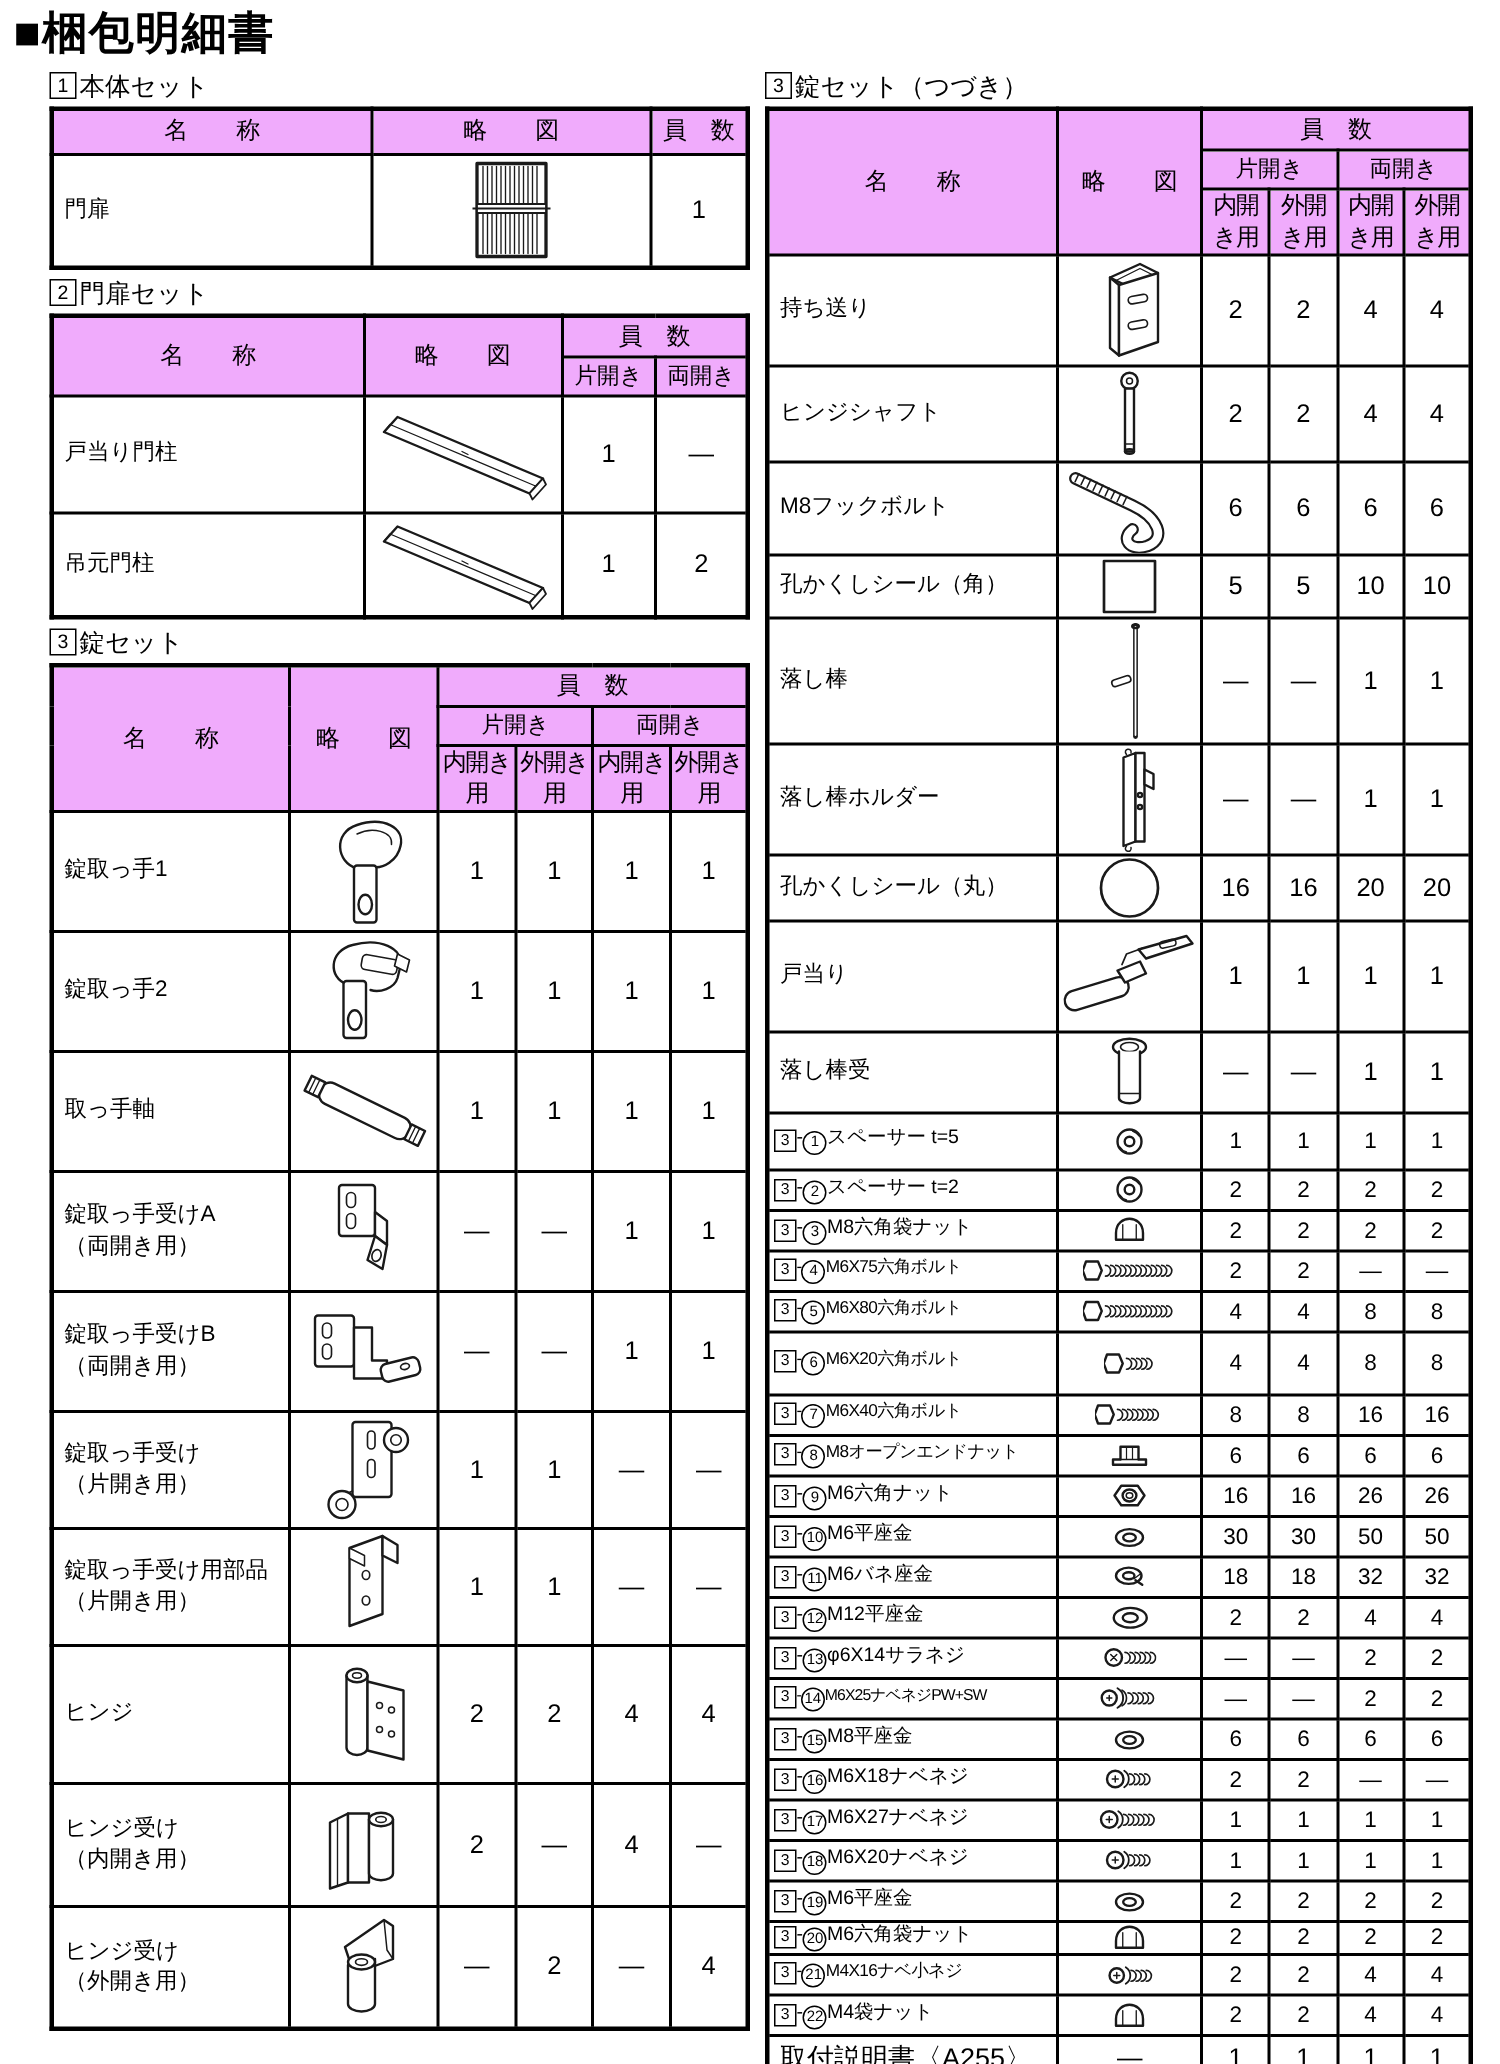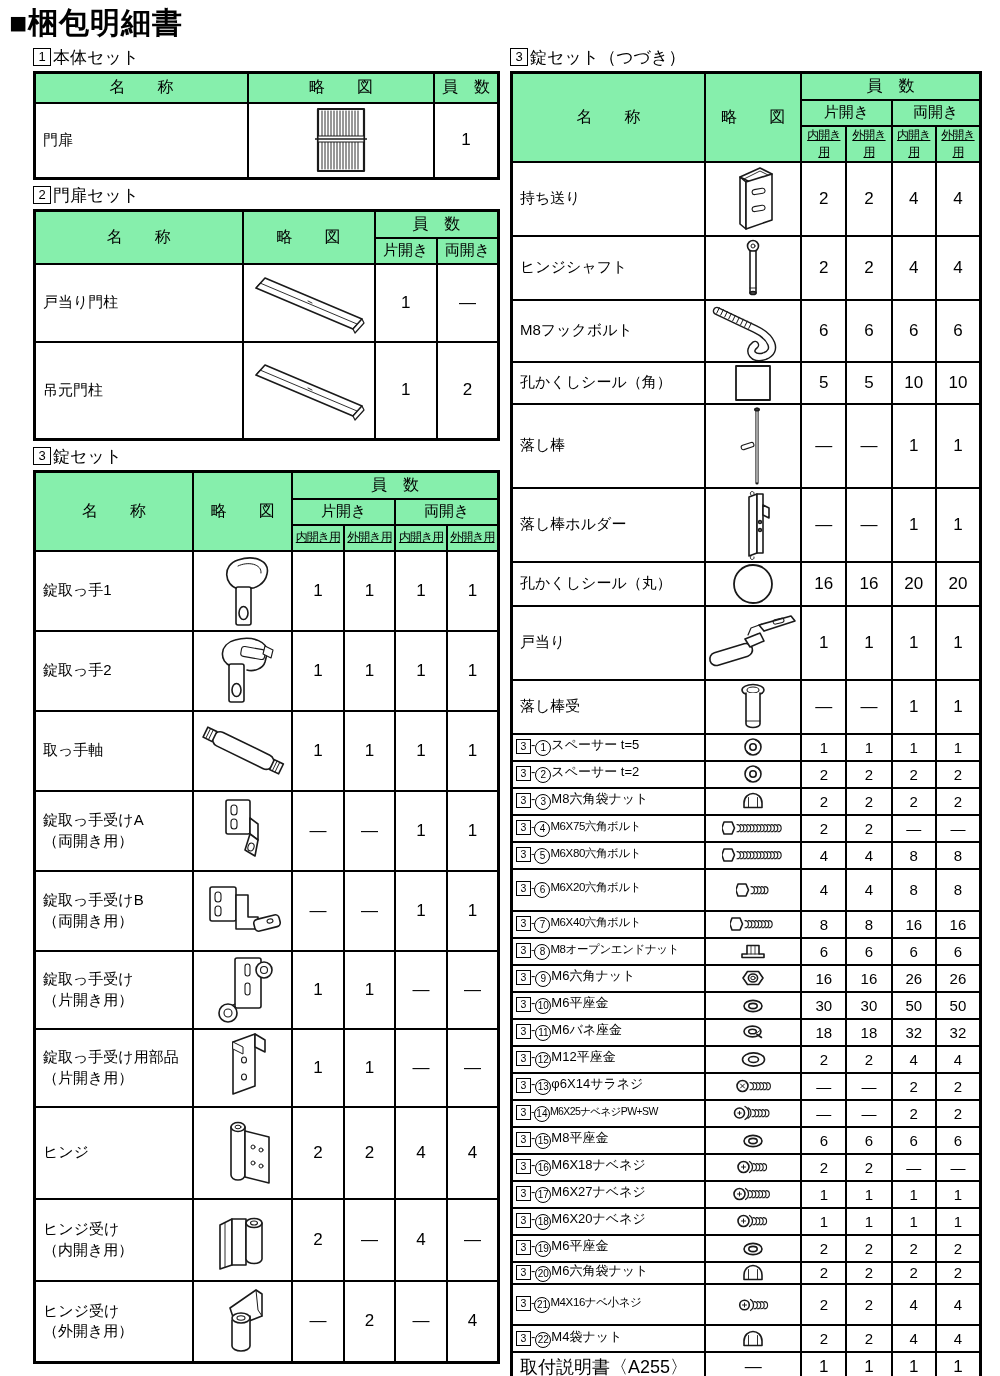--- a/index.html
+++ b/index.html
@@ -7,24 +7,24 @@
        font-family:"Liberation Sans","DejaVu Sans",sans-serif;color:#000;}
   h1{font-size:30px;font-weight:bold;margin:8px 0 6px 9px;line-height:30px;letter-spacing:1px;}
   .cols{display:flex;align-items:flex-start;padding-left:33px;}
   .col-left{width:467px;margin-right:10px;}
   .col-right{width:472px;}
   .seclabel{display:flex;align-items:center;font-size:17px;height:22px;margin:2px 0 3px 0;}
   .boxnum{display:inline-block;width:16px;height:16px;line-height:16px;border:1.5px solid #000;
           text-align:center;font-size:13px;margin-right:2px;flex:none;}
   table{border-collapse:collapse;table-layout:fixed;border:3px solid #000;margin-bottom:4px;}
   th,td{border:2px solid #000;padding:0;overflow:hidden;}
-  th{background:#86efac;font-weight:normal;}
+  th{background:#f0abfc;font-weight:normal;}
   .hd-main{font-size:16px;}
   .hd-sub{font-size:15px;}
-  .hd-mini{font-size:12px;letter-spacing:-1px;text-decoration:underline;}
+  .hd-mini{font-size:16px;letter-spacing:-1px;}
   td.name{text-align:left;padding:2px 3px 2px 7px;font-size:15px;line-height:1.35;white-space:pre-line;vertical-align:middle;}
   td.val{text-align:center;font-size:17px;vertical-align:middle;}
   td.sk{text-align:center;vertical-align:middle;font-size:17px;}
   tr.smallrow td.name{font-size:13px;padding:0 1px 0 3px;white-space:nowrap;line-height:1.1;}
   tr.smallrow td.name.tight{font-size:11.5px;letter-spacing:-0.4px;}
   tr.smallrow td.name.tighter{font-size:10.5px;letter-spacing:-0.6px;}
   tr.smallrow td.val{font-size:15px;}
   tr.docrow td.name{font-size:18px;white-space:nowrap;}
   .circnum{display:inline-block;width:14px;height:14px;line-height:13px;border:1px solid #000;border-radius:50%;
            text-align:center;font-size:10px;vertical-align:-2px;letter-spacing:0;}
@@ -110,21 +110,21 @@
     <td class="name"><span>戸当り門柱</span></td>
     <td class="sk"><svg width="118" height="64" viewBox="0 0 118 64" fill="none" stroke="#1a1a1a" stroke-width="1.6" stroke-linejoin="round" stroke-linecap="round">
                 <polygon points="6,17 15,7 112,48 103,58" fill="#fff"></polygon>
                 <polyline points="6,17 10,12 107,53" stroke-width="0.9"></polyline>
                 <polygon points="103,58 112,48 114,52 105,62" fill="#fff" stroke-width="1.2"></polygon>
                 <line x1="58" y1="30" x2="62" y2="32" stroke-width="0.9"></line>
               </svg></td>
             <td class="val">1</td>
             <td class="val">—</td>
           </tr>
-          <tr class="" style="height:98px">
+          <tr class="" style="height:70px">
     <td class="name"><span>吊元門柱</span></td>
     <td class="sk"><svg width="118" height="64" viewBox="0 0 118 64" fill="none" stroke="#1a1a1a" stroke-width="1.6" stroke-linejoin="round" stroke-linecap="round">
                 <polygon points="6,17 15,7 112,48 103,58" fill="#fff"></polygon>
                 <polyline points="6,17 10,12 107,53" stroke-width="0.9"></polyline>
                 <polygon points="103,58 112,48 114,52 105,62" fill="#fff" stroke-width="1.2"></polygon>
                 <line x1="58" y1="30" x2="62" y2="32" stroke-width="0.9"></line>
               </svg></td>
             <td class="val">1</td>
             <td class="val">2</td>
           </tr>
@@ -469,21 +469,21 @@
                 <ellipse cx="18" cy="9" rx="11" ry="5.5" fill="#fff"></ellipse>
                 <ellipse cx="18" cy="9" rx="6" ry="3" stroke-width="1.1"></ellipse>
                 <path d="M11,12 L11,43 a7,3.5 0 0 0 14,0 L25,12" fill="#fff"></path>
                 <line x1="11" y1="40" x2="25" y2="40" stroke-width="0.9"></line>
               </svg></td>
             <td class="val">—</td>
             <td class="val">—</td>
             <td class="val">1</td>
             <td class="val">1</td>
           </tr>
-          <tr class="smallrow" style="height:27px">
+          <tr class="smallrow" style="height:38px">
     <td class="name"><span class="sboxnum">3</span>-<span class="circnum">1</span><span>スペーサー t=5</span></td>
     <td class="sk"><svg width="22" height="20" viewBox="0 0 22 20" fill="none" stroke="#1a1a1a" stroke-width="1.6" stroke-linejoin="round" stroke-linecap="round">
                 <circle cx="11" cy="10" r="8" fill="#fff"></circle>
                 <circle cx="11" cy="10" r="3.2" fill="#fff"></circle>
                 <path d="M13,3 a8.5,8.5 0 0 1 4.5,3.5" stroke-width="0.9"></path>
                 <path d="M9,17 a8.5,8.5 0 0 1 -4.5,-3.5" stroke-width="0.9"></path>
               </svg></td>
             <td class="val">1</td>
             <td class="val">1</td>
             <td class="val">1</td>
@@ -765,21 +765,21 @@
     <td class="sk"><svg width="26" height="20" viewBox="0 0 26 20" fill="none" stroke="#1a1a1a" stroke-width="1.6" stroke-linejoin="round" stroke-linecap="round">
                 <path d="M4,16.5 L4,12 C4,5.5 9,2.5 13,2.5 C17,2.5 22,5.5 22,12 L22,16.5 Z" fill="#fff"></path>
                 <line x1="8.5" y1="16.5" x2="8.5" y2="6.5" stroke-width="0.9"></line>
                 <line x1="17.5" y1="16.5" x2="17.5" y2="6.5" stroke-width="0.9"></line>
               </svg></td>
             <td class="val">2</td>
             <td class="val">2</td>
             <td class="val">2</td>
             <td class="val">2</td>
           </tr>
-          <tr class="smallrow" style="height:41px">
+          <tr class="smallrow" style="height:27px">
     <td class="name tight"><span class="sboxnum">3</span>-<span class="circnum">21</span><span>M4X16ナベ小ネジ</span></td>
     <td class="sk"><svg width="33" height="20" viewBox="0 0 33 20" fill="none" stroke="#1a1a1a" stroke-width="1.6" stroke-linejoin="round" stroke-linecap="round">
                 <circle cx="7.5" cy="10" r="4.8" fill="#fff"></circle>
                 <path d="M5.5,10 h4 M7.5,8 v4" stroke-width="1"></path>
                 <path d="M13.5,4.5 a6.5,6.5 0 0 1 0,11" stroke-width="1.2"></path>
                 <path d="M17,6.6 a3.4,3.6 0 0 1 0,7.2" stroke-width="1.1"></path>
                 <path d="M20.4,6.6 a3.4,3.6 0 0 1 0,7.2" stroke-width="1.1"></path>
                 <path d="M23.799999999999997,6.6 a3.4,3.6 0 0 1 0,7.2" stroke-width="1.1"></path>
                 <path d="M27.199999999999996,6.6 a3.4,3.6 0 0 1 0,7.2" stroke-width="1.1"></path>
               </svg></td>

